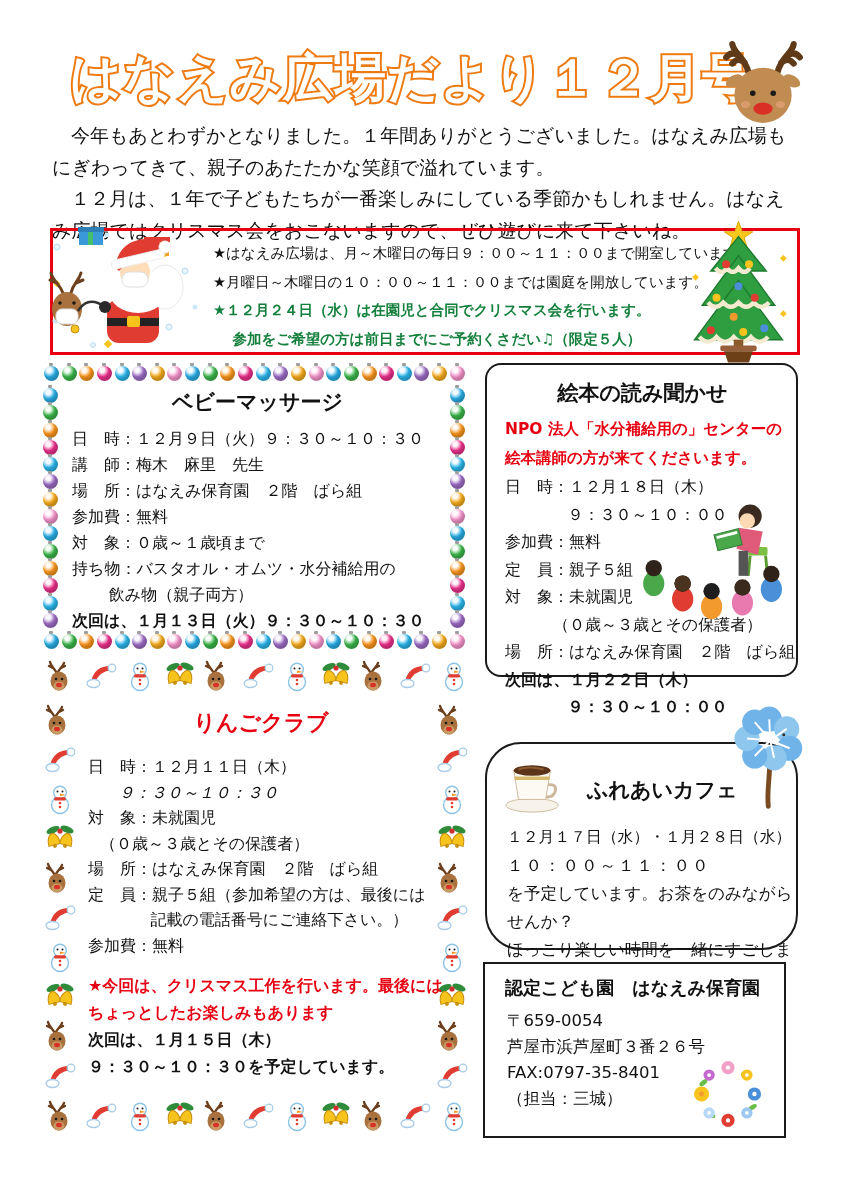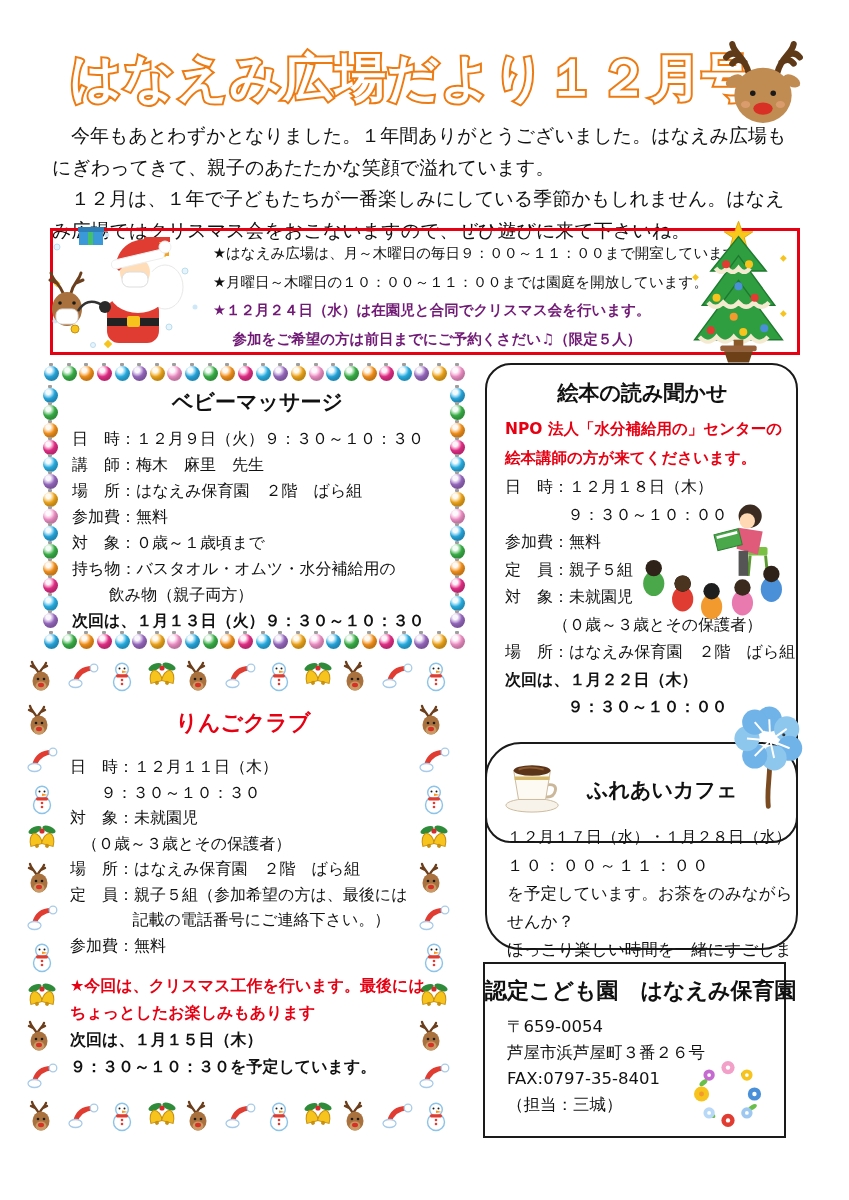--- a/index.html
+++ b/index.html
@@ -15,55 +15,55 @@
   
   .intro{position:absolute;left:52px;top:120px;width:750px;font-size:19px;line-height:31.5px;}
   .intro p{margin:0;text-indent:1em;}
 
   
   .notice-box{position:absolute;left:50px;top:228px;width:744px;height:121px;border:3px solid #e60012;}
   .santa-art{position:absolute;left:-8px;top:-6px;}
   .tree-art{position:absolute;right:6px;top:-12px;}
   .notice-lines{margin:8px 96px 0 160px;font-size:14.5px;line-height:28.5px;}
   .notice-lines p{margin:0;white-space:nowrap;}
-  .txt-green{color:#701a75;font-weight:bold;}
+  .txt-green{color:#15803d;font-weight:bold;}
   .notice-indent{padding-left:1.35em;}
 
   
   .baby-box{position:absolute;left:42px;top:366px;width:425px;height:284px;}
   .orn-strip{position:absolute;display:flex;justify-content:space-between;}
   .orn-strip.h{left:2px;right:2px;height:16px;}
   .orn-strip.top{top:0;}  .orn-strip.bottom{bottom:0;}
   .orn-strip.v{top:22px;bottom:22px;width:16px;flex-direction:column;}
   .orn-strip.left{left:1px;} .orn-strip.right{right:1px;}
   .ball{position:relative;display:block;width:15px;height:15px;border-radius:50%;
     background:radial-gradient(circle at 35% 28%, rgba(255,255,255,.95) 0 16%, rgba(255,255,255,0) 45%), var(--c,#f7941d);
     box-shadow:inset -2px -3px 3px rgba(0,0,0,.22);}
   .ball::after{content:"";position:absolute;top:-3px;left:5px;width:4px;height:3px;background:#9e9e9e;border-radius:1px;}
   .baby-content{position:absolute;left:30px;right:24px;top:22px;}
   .box-title{margin:0 0 10px 0;text-align:center;font-size:21px;font-weight:bold;}
   .row{margin:0;font-size:16px;line-height:26px;white-space:nowrap;}
-  .ind-a{padding-left:1.9em;}   
+  .ind-a{padding-left:1.9em;font-style:italic;}   
   .ind-b{padding-left:0.75em;}  
   .ind-c{padding-left:3.9em;}   
   .ind-d{padding-left:2.3em;}
   .ind-e{padding-left:3em;}
   .bold{font-weight:bold;}
   .txt-red{color:#e60012;}
 
   
-  .ehon-box{position:absolute;left:485px;top:363px;width:313px;height:480px;border:2.5px solid #1a1a1a;
-    border-radius:26px;box-sizing:border-box;padding:14px 16px 0 18px;}
+  .ehon-box{position:absolute;left:485px;top:363px;width:313px;height:314px;border:2.5px solid #1a1a1a;
+    border-radius:16px;box-sizing:border-box;padding:14px 16px 0 18px;}
   .ehon-box .box-title{margin-bottom:8px;}
   .ehon-note{margin:0;font-size:15.5px;line-height:29px;font-weight:bold;white-space:nowrap;}
   .ehon-box .row{font-size:16px;line-height:27.5px;}
   .story-art{position:absolute;right:2px;top:126px;}
 
   
-  .ringo-box{position:absolute;left:24px;top:660px;width:432px;height:476px;}
+  .ringo-box{position:absolute;left:42px;top:660px;width:432px;height:476px;}
   .xmas-strip{position:absolute;display:flex;justify-content:space-between;}
   .xmas-strip.h{left:4px;right:4px;height:34px;}
   .xmas-strip.top{top:0;} .xmas-strip.bottom{bottom:2px;}
   .xmas-strip.v{top:44px;bottom:44px;width:34px;flex-direction:column;}
   .xmas-strip.left{left:2px;} .xmas-strip.right{right:4px;}
   .bicon{width:32px;height:32px;display:block;}
   .ringo-content{position:absolute;left:46px;right:40px;top:48px;}
   .ringo-content .box-title{margin-bottom:16px;font-size:22px;}
   .ringo-content .row{line-height:25.5px;}
   .ringo-note{margin-top:14px;}
@@ -77,21 +77,21 @@
   .flower-art{position:absolute;right:-12px;top:-44px;}
   .cafe-text{position:absolute;left:20px;right:14px;top:78px;}
   .cafe-text p{margin:0;white-space:nowrap;}
   .cafe-l1{font-size:15.8px;line-height:29px;}
   .cafe-l2{font-size:16.5px;line-height:29px;letter-spacing:2px;}
   .cafe-body{font-size:16.5px;line-height:28px;}
 
   
   .org-box{position:absolute;left:483px;top:962px;width:303px;height:176px;border:2.5px solid #1a1a1a;
     box-sizing:border-box;}
-  .org-title{margin:12px 4px 8px 0;text-align:center;font-size:22px;font-weight:bold;white-space:nowrap;}
+  .org-title{margin:12px 4px 8px 0;text-align:center;font-size:18px;font-weight:bold;white-space:nowrap;}
   .org-lines{margin-left:22px;}
   .org-lines p{margin:0;font-size:16.5px;line-height:26px;white-space:nowrap;}
   .wreath-art{position:absolute;right:22px;bottom:8px;}
 </style>
 </head>
 <body>
 
 <svg width="0" height="0" style="position:absolute" aria-hidden="true">
   <defs>
     <g id="sym-deer">

